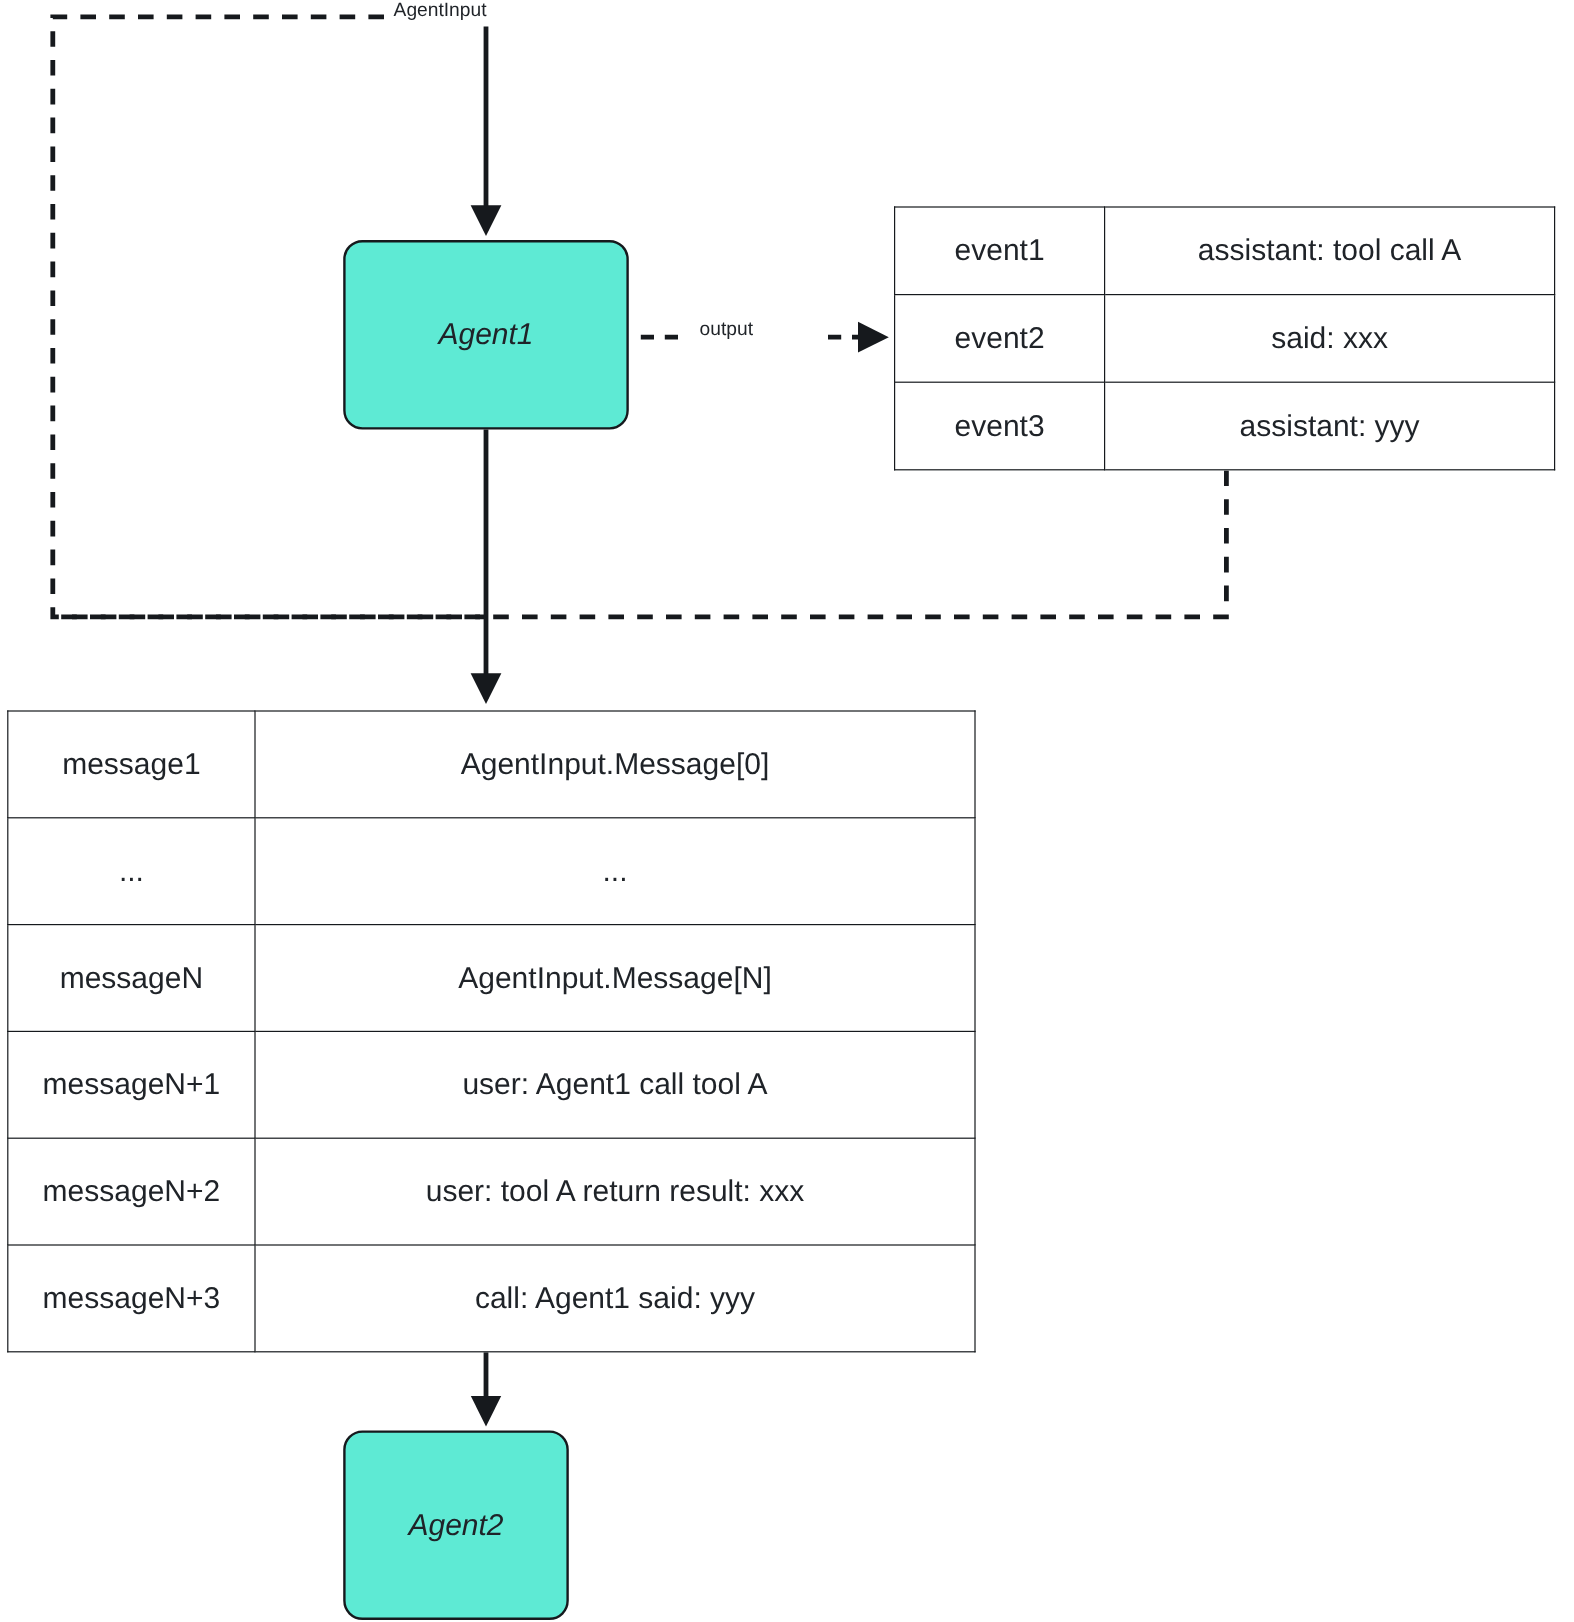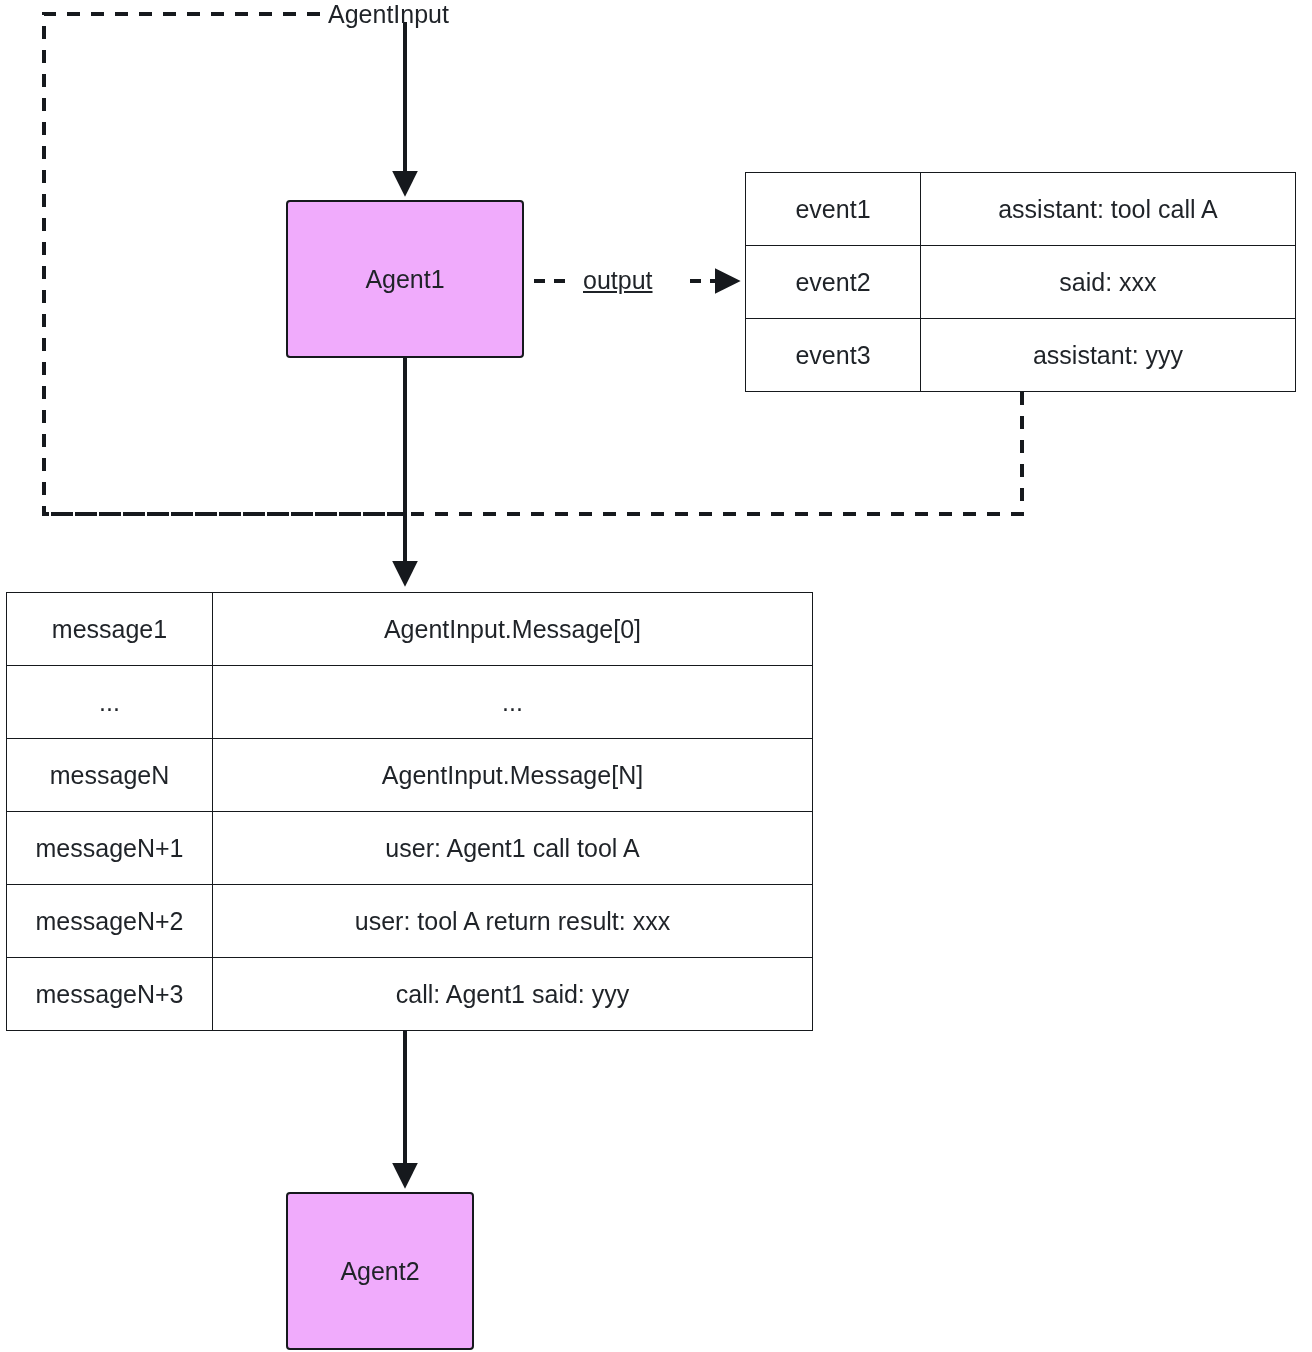--- a/index.html
+++ b/index.html
@@ -21,33 +21,34 @@
   svg.wires {
     position: absolute;
     left: 0;
     top: 0;
     width: 1312px;
     height: 1352px;
     pointer-events: none;
   }
   .node-box {
     position: absolute;
-    background: #f0abfc;
+    background: #5eead4;
     border: 2.5px solid #16191d;
-    border-radius: 4px;
+    border-radius: 16px;
     display: flex;
     align-items: center;
     justify-content: center;
     font-size: 25px;
     color: #1f2328;
     box-sizing: border-box;
+    font-style: italic;
   }
   .label-text {
     position: absolute;
-    font-size: 25px;
+    font-size: 16px;
     color: #1f2328;
     white-space: nowrap;
   }
   table.grid {
     position: absolute;
     border-collapse: collapse;
     background: #ffffff;
     table-layout: fixed;
   }
   table.grid td {
@@ -68,42 +69,41 @@
   #events-table td.k { width: 175px; }
   #events-table td.v { width: 375px; border-radius: 26px; }
 
   #messages-table {
     left: 6px;
     top: 592px;
     width: 806px;
   }
   #messages-table td.k { width: 206px; }
   #messages-table td.v { width: 600px; }
-  #messages-table td { height: 73px; }
+  #messages-table td { height: 89px; }
 
   #agent1 {
     left: 286px;
     top: 200px;
     width: 238px;
     height: 158px;
   }
   #agent2 {
     left: 286px;
     top: 1192px;
     width: 188px;
     height: 158px;
   }
   #agentinput-label {
     left: 328px;
     top: 0px;
   }
   #output-label {
     left: 583px;
     top: 266px;
-    text-decoration: underline;
   }
 </style>
 </head>
 <body>
 
 <div id="canvas">
 
   <svg class="wires" viewBox="0 0 1312 1352" xmlns="http://www.w3.org/2000/svg">
     <defs>
       <marker id="arrowSolid" viewBox="0 0 12 12" refX="9" refY="6" markerWidth="7" markerHeight="7" orient="auto-start-reverse">

